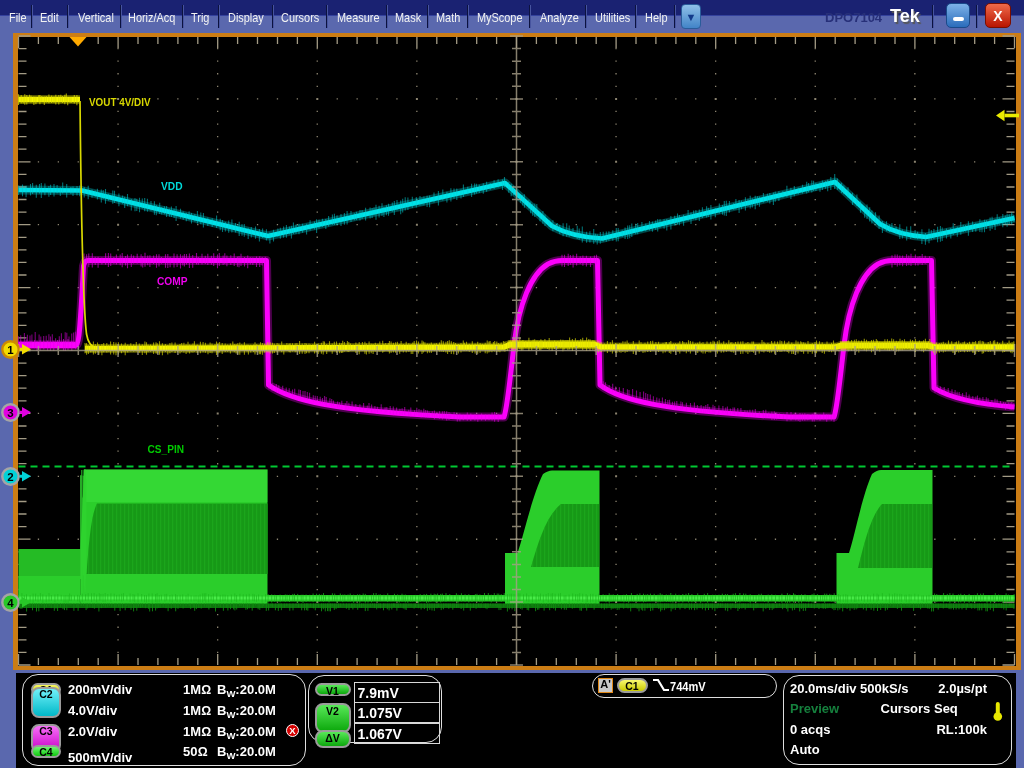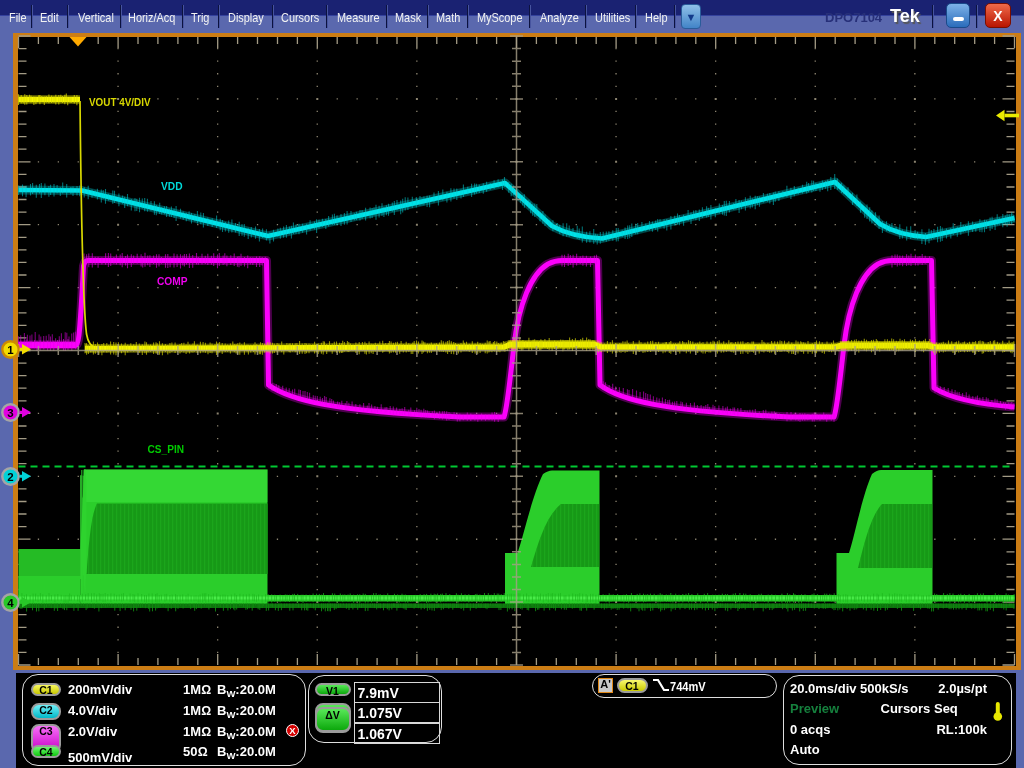--- a/index.html
+++ b/index.html
@@ -131,41 +131,41 @@
 <text x="10.5" y="606.5" text-anchor="middle" font-family="Liberation Sans, sans-serif" font-weight="700" font-size="11.5px" fill="#000">4</text>
 <path d="M19.5 602.25h3.5" stroke="#28c828" stroke-width="3"></path>
 <path d="M22 597.0 L31 602.25 L22 607.5 Z" fill="#28c828"></path>
   </svg>
 
 <div class="panel" style="left:22px;top:674px;width:283.5px;height:91.5px">
 <div class="pill" style="left:8px;top:7.5px;width:30px;height:13.5px;background:linear-gradient(#f8f860,#c8c800);line-height:11.5px">C1</div>
 <div class="wt" style="left:45px;top:7.0px">200mV/div</div>
 <div class="wt" style="left:160px;top:7.0px">1MΩ</div>
 <div class="wt" style="left:194px;top:7.0px">B<span style="font-size:9.5px;vertical-align:-3px">W</span>:20.0M</div>
-<div class="pill" style="left:8px;top:28px;width:30px;height:17px;background:linear-gradient(#70f0f8,#00b8c8);line-height:11.5px">C2</div>
+<div class="pill" style="left:8px;top:12px;width:30px;height:31px;background:linear-gradient(#70f0f8,#00b8c8);line-height:11.5px">C2</div>
 <div class="wt" style="left:45px;top:27.8px">4.0V/div</div>
 <div class="wt" style="left:160px;top:27.8px">1MΩ</div>
 <div class="wt" style="left:194px;top:27.8px">B<span style="font-size:9.5px;vertical-align:-3px">W</span>:20.0M</div>
 <div class="pill" style="left:8px;top:49.1px;width:30px;height:29px;background:linear-gradient(#f870f8,#c800c8);line-height:11.5px">C3</div>
 <div class="wt" style="left:45px;top:48.6px">2.0V/div</div>
 <div class="wt" style="left:160px;top:48.6px">1MΩ</div>
 <div class="wt" style="left:194px;top:48.6px">B<span style="font-size:9.5px;vertical-align:-3px">W</span>:20.0M</div>
 <div style="position:absolute;left:263px;top:49.1px;width:13px;height:13px;border-radius:7px;background:#d40000;border:1px solid #fff;color:#fff;font-weight:700;font-size:9.5px;text-align:center;line-height:12px">X</div>
 <div class="pill" style="left:8px;top:69.9px;width:30px;height:13.5px;background:linear-gradient(#70f870,#10c810);line-height:11.5px">C4</div>
 <div class="wt" style="left:45px;top:75px">500mV/div</div>
 <div class="wt" style="left:160px;top:69.4px">50Ω</div>
 <div class="wt" style="left:194px;top:69.4px">B<span style="font-size:9.5px;vertical-align:-3px">W</span>:20.0M</div>
 </div>
 
 <div class="panel" style="left:307.5px;top:674.5px;width:134px;height:68.5px">
 <div class="pill" style="left:6px;top:7.0px;width:36px;height:13.5px;background:linear-gradient(#58e858,#0ca80c);line-height:12px;color:#000">V1</div>
 <div class="vbox" style="top:6.0px">7.9mV</div>
 <div class="pill" style="left:6px;top:27.7px;width:36px;height:30px;background:linear-gradient(#58e858,#0ca80c);line-height:12px;color:#000">V2</div>
 <div class="vbox" style="top:26.7px">1.075V</div>
-<div class="pill" style="left:6px;top:31px;width:36px;height:25px;background:linear-gradient(#58e858,#0ca80c);line-height:12px;color:#000">ΔV</div>
+<div class="pill" style="left:6px;top:54px;width:36px;height:18px;background:linear-gradient(#58e858,#0ca80c);line-height:12px;color:#000">ΔV</div>
 <div class="vbox" style="top:47.4px">1.067V</div>
 </div>
 
 <div class="panel" style="left:591.5px;top:674px;width:185.5px;height:23.5px">
 <div style="position:absolute;left:5.5px;top:3px;width:15px;height:15px;background:#c9c9c9;border:1.5px solid #e08818;color:#000;font-weight:700;font-size:11px;text-align:center;line-height:11px">A'</div>
 <div class="pill" style="left:24px;top:2.5px;width:31px;height:15px;background:linear-gradient(#f8f870,#caca00);line-height:12px">C1</div>
 <svg width="18" height="14" style="position:absolute;left:59px;top:3px">
       <path d="M1 2 H6 L12 12 H17" stroke="#fff" stroke-width="2.2" fill="none"></path>
     </svg>
 <span class="wt" style="left:77.5px;top:4px;font-size:13.5px;transform:scaleX(0.82);transform-origin:left top">744mV</span>

